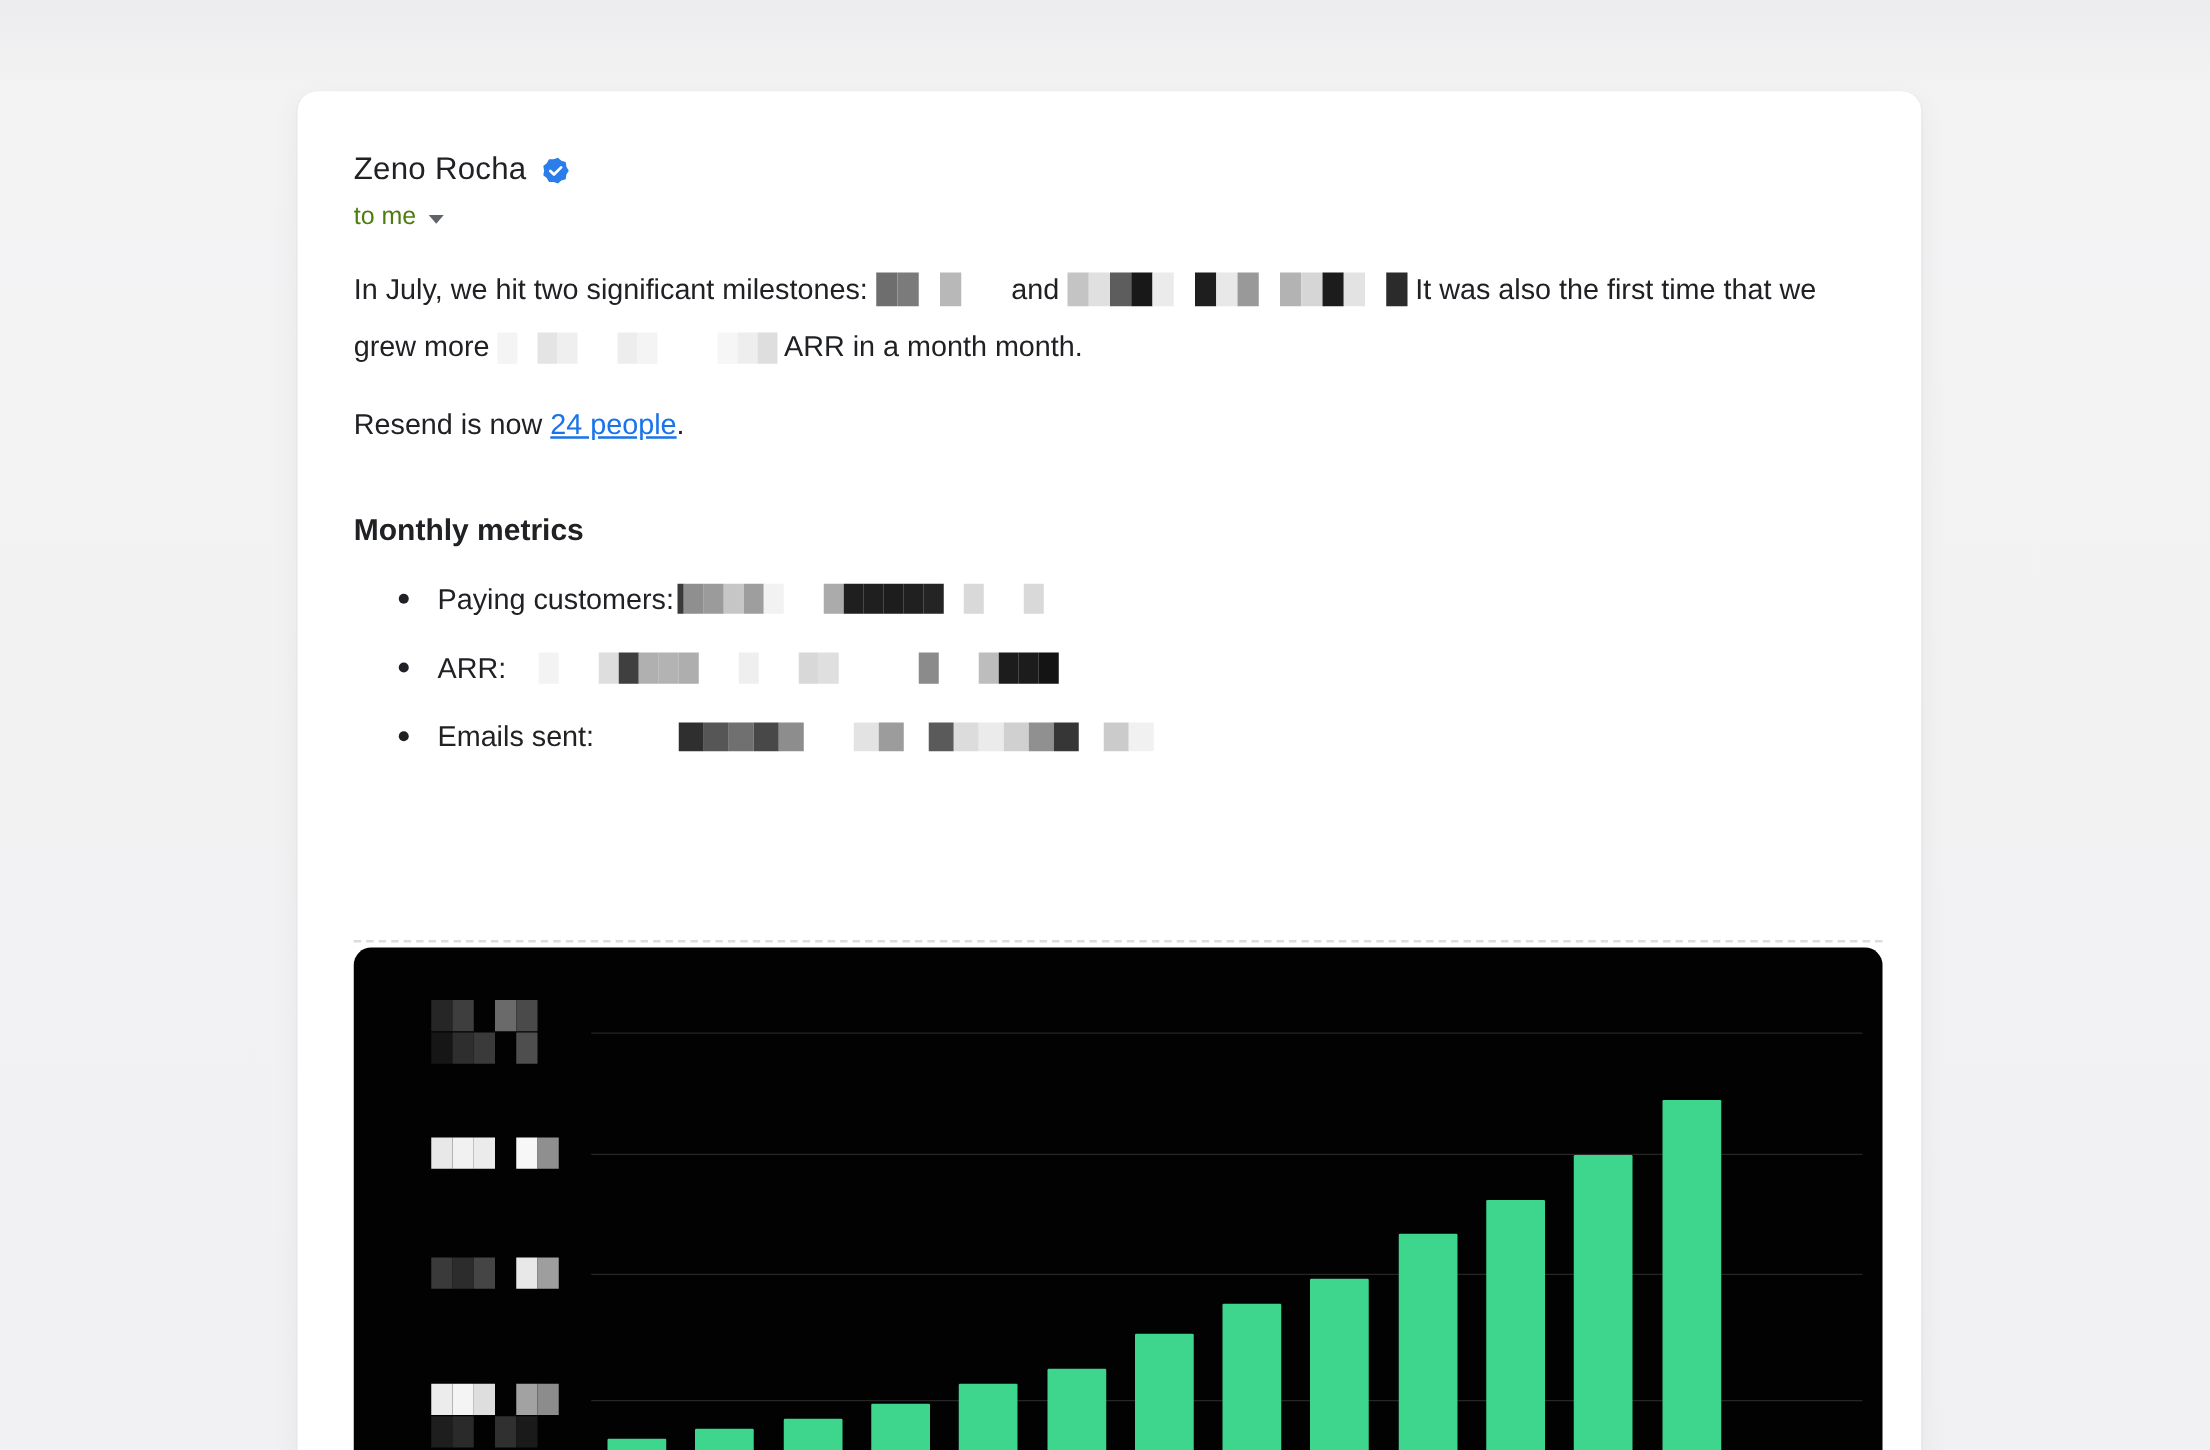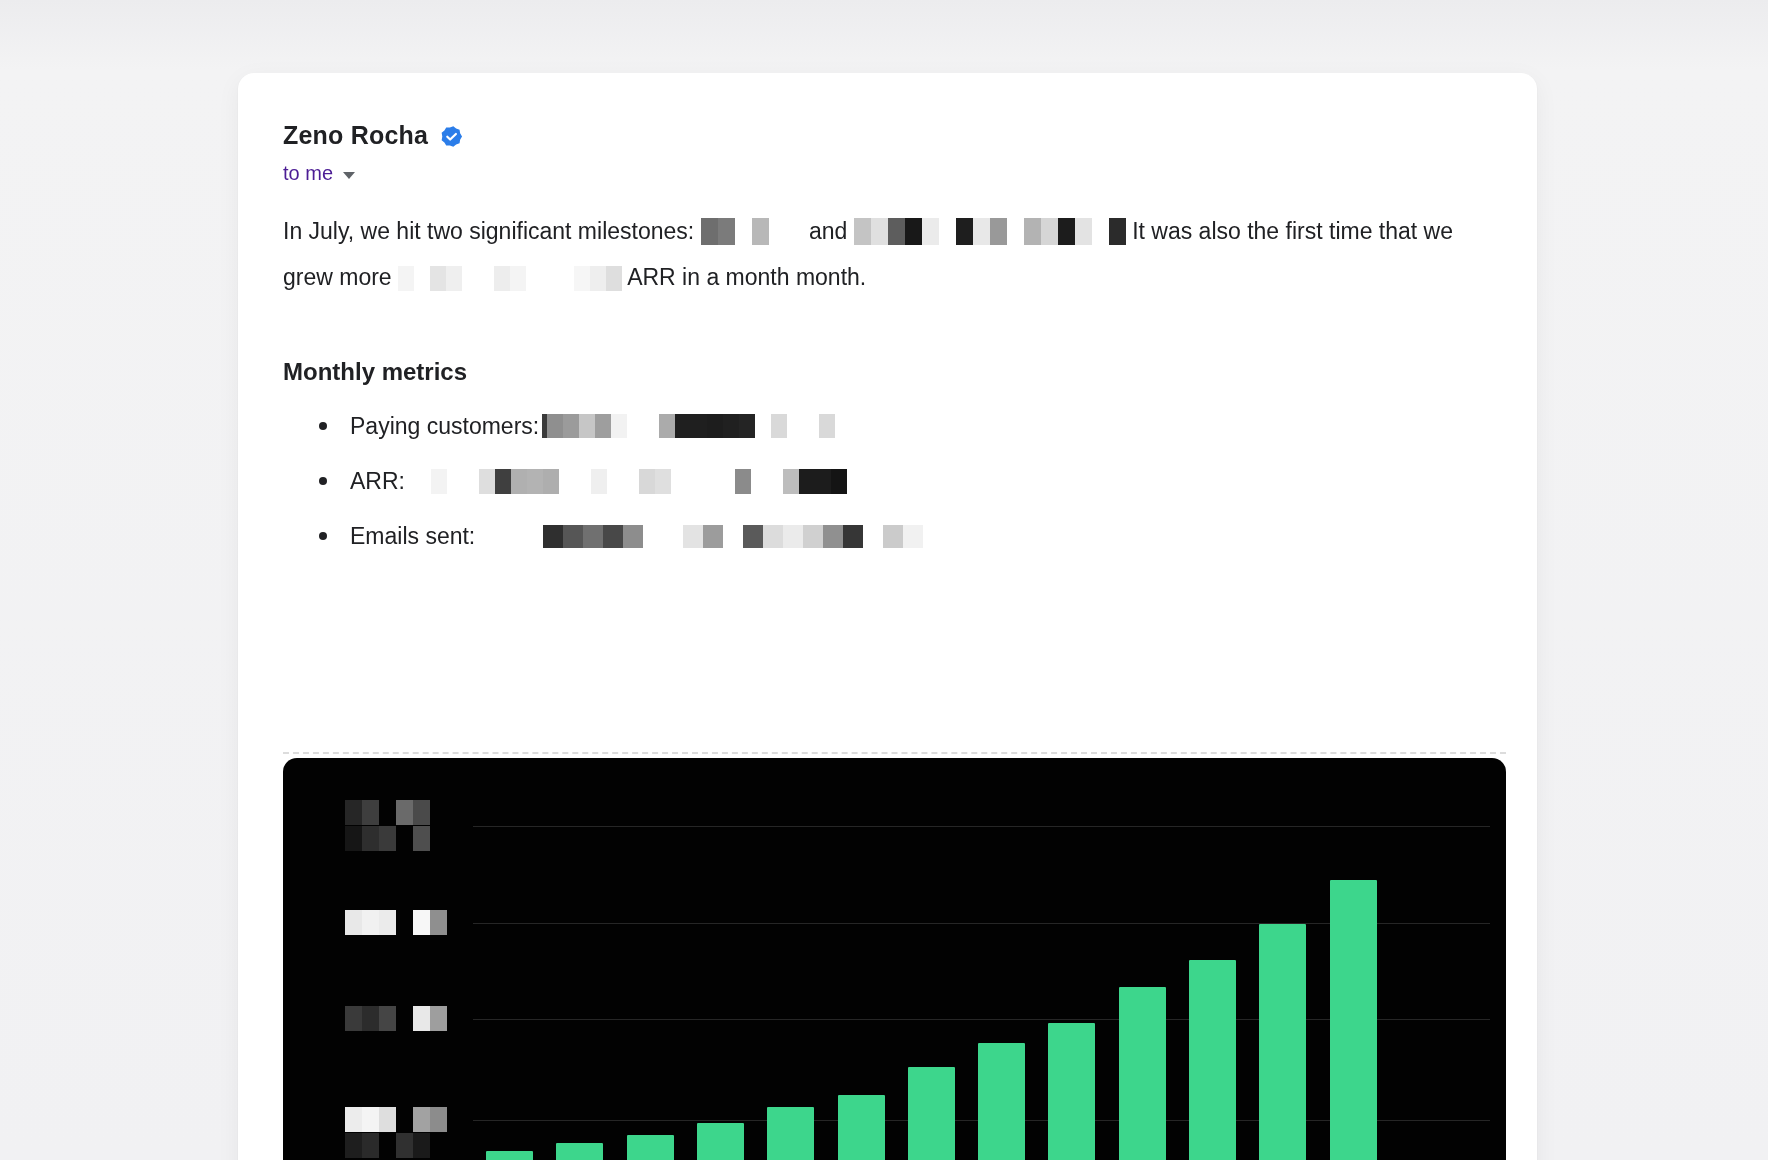--- a/index.html
+++ b/index.html
@@ -10,25 +10,25 @@
     background:linear-gradient(180deg,#ececee 0%,#f3f3f4 6%,#f1f1f3 100%);
     color:#202124;
   }
   .card {
     position:absolute; left:238px; top:73px; width:1299px; height:1140px;
     background:#ffffff; border-radius:16px;
     box-shadow:0 1px 2px rgba(0,0,0,.05), 0 6px 24px rgba(0,0,0,.05);
     padding:46px 56px 0 45px;
   }
   .sender-row { display:flex; align-items:center; margin-top:2px; }
-  .sender-name { font-size:25px; font-weight:700; color:#202124; letter-spacing:.2px; }
+  .sender-name { font-size:25px; font-weight:400; color:#202124; letter-spacing:.2px; }
   .badge { width:23px; height:23px; margin:2px 10px 0 12px; flex:0 0 auto; }
   .sender-address { font-size:23px; color:#5f6368; margin-left:6px; }
   .to-row { display:flex; align-items:center; margin-top:12px; cursor:pointer; width:max-content; }
-  .to-label { font-size:20px; color:#4c1d95; }
+  .to-label { font-size:20px; color:#4d7c0f; }
   .caret { width:0; height:0; border-left:6px solid transparent; border-right:6px solid transparent; border-top:7px solid #5f6368; margin-left:10px; margin-top:3px; }
   .greeting { margin-top:50px; font-size:23px; }
   .para { margin-top:23px; font-size:23px; line-height:46px; max-width:1198px; }
   .team { margin-top:26px; font-size:23px; }
   .team a { color:#1a73e8; text-decoration:underline; cursor:pointer; }
   .heading { margin-top:58px; font-size:24px; font-weight:700; }
   ul.metrics { margin-top:26px; list-style:none; margin-left:36px; }
   ul.metrics li { display:flex; align-items:center; font-size:23px; margin-bottom:27px; height:28px; }
   .dot { width:8px; height:8px; border-radius:50%; background:#202124; margin-right:23px; flex:0 0 auto; }
   .redact { display:inline-flex; align-items:flex-start; vertical-align:-6px; }
@@ -101,20 +101,21 @@
         <span class="px" style="width: 16px; height: 25px;"></span>
         <span class="px" style="width: 16px; height: 25px;"></span>
         <span class="px" style="width: 16px; height: 25px;"></span>
         <span class="px" style="width: 16px; height: 25px; background: rgb(246, 246, 246);"></span>
         <span class="px" style="width: 16px; height: 25px; background: rgb(238, 238, 238);"></span>
         <span class="px" style="width: 16px; height: 25px; background: rgb(222, 222, 222);"></span>
       </span>
     <span>ARR in a month month.</span>
   </div>
 
+  <div class="team"><span>Resend is now </span><a href="#">24 people</a><span>.</span></div>
 
   <div class="heading">Monthly metrics</div>
 
   <ul class="metrics">
     <li>
       <span class="dot"></span>
       <span>Paying customers:</span>
       <span class="redact" style="margin-left:3px">
           <span class="px" style="width: 5px; height: 24px; background: rgb(58, 58, 58);"></span>
           <span class="px" style="width: 16px; height: 24px; background: rgb(143, 143, 143);"></span>

